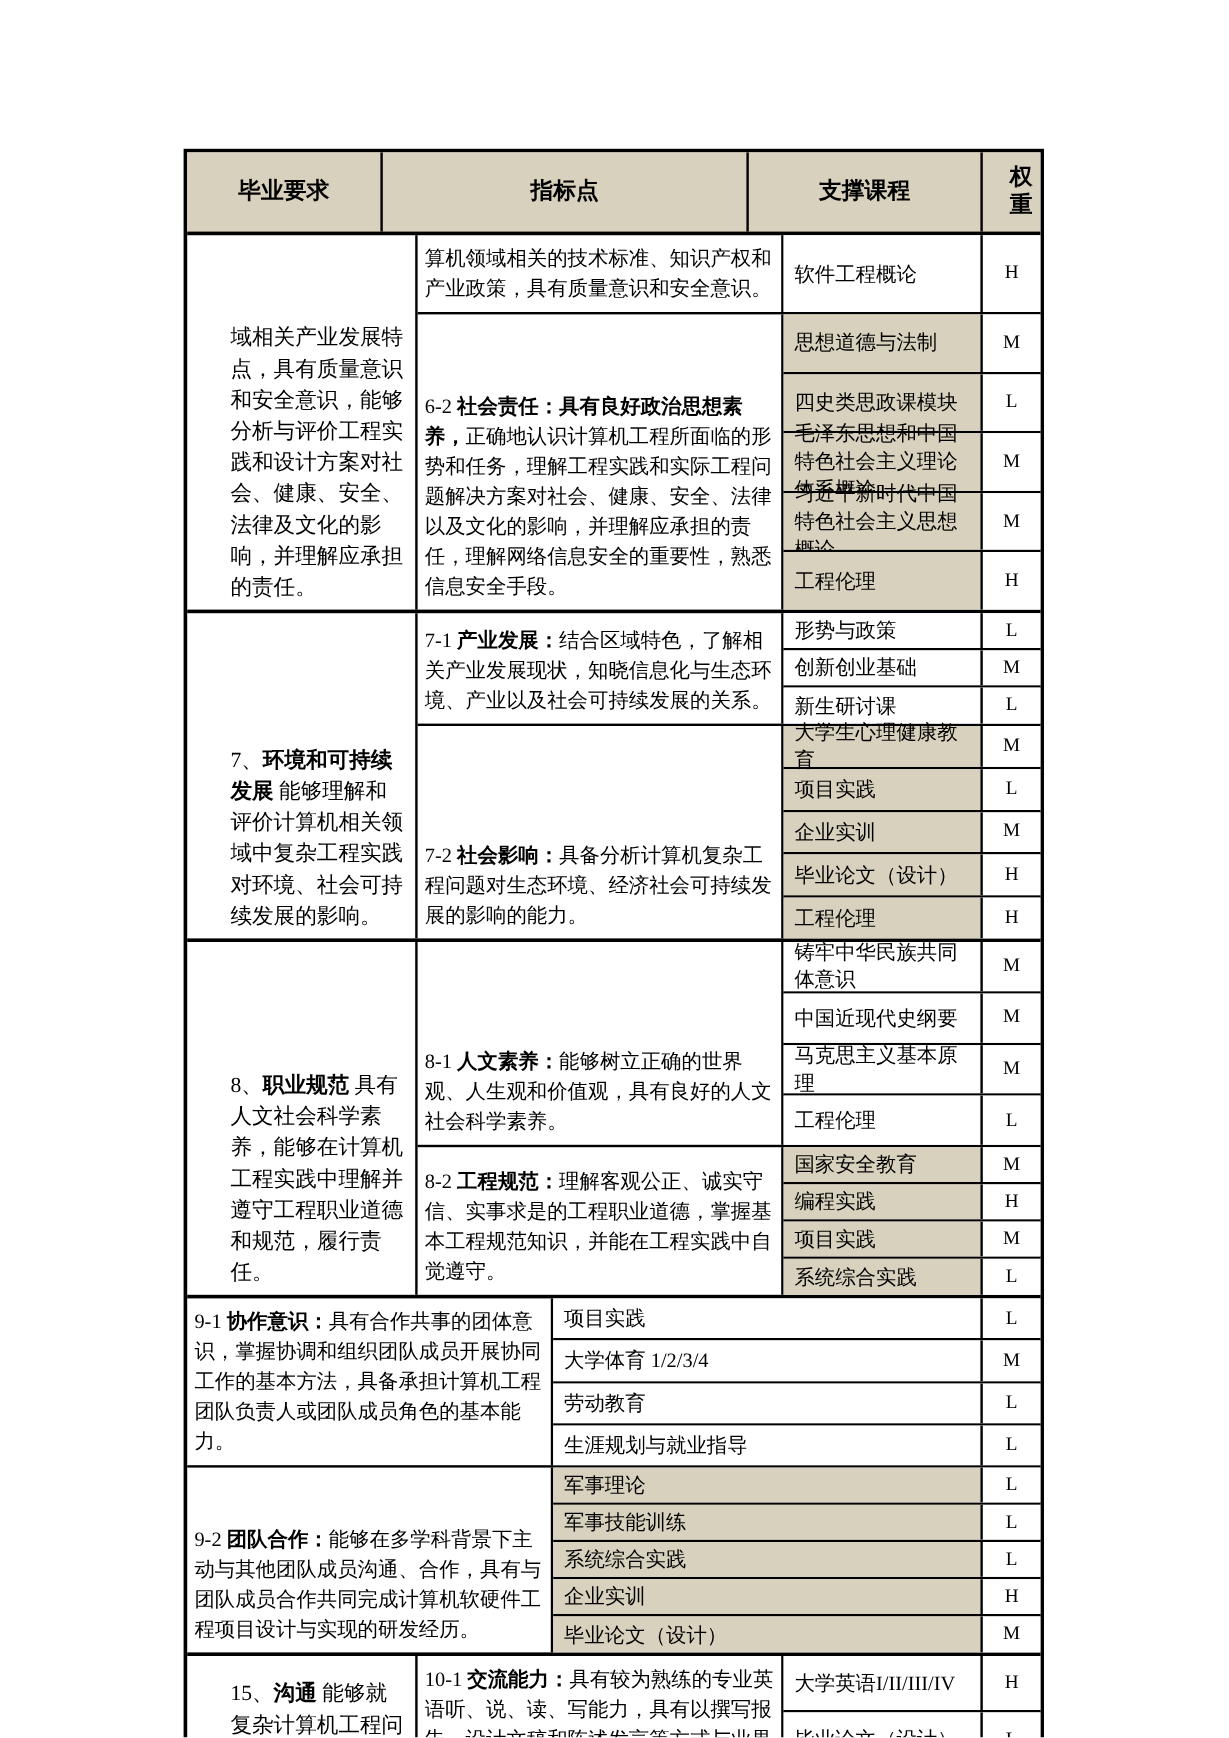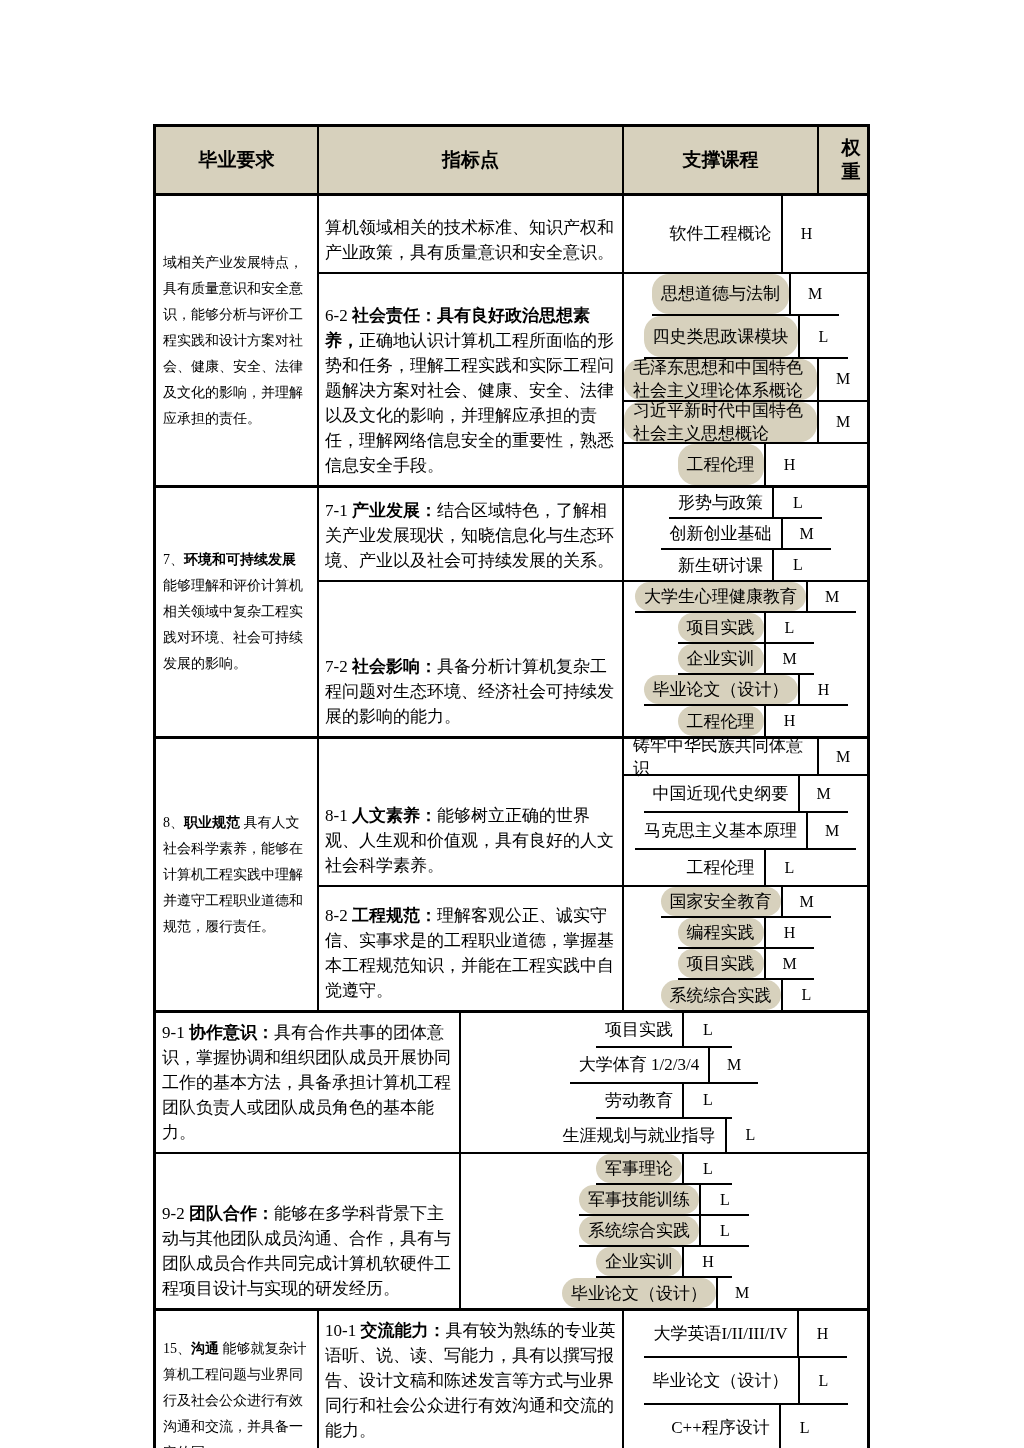--- a/index.html
+++ b/index.html
@@ -51,25 +51,26 @@
   .section:last-child { border-bottom: none; }
   #sections .section:nth-child(1) { min-height: 292px; }
   #sections .section:nth-child(2) { min-height: 229px; }
   #sections .section:nth-child(3) { min-height: 216px; }
   #sections .section:nth-child(4) { min-height: 232px; }
   #sections .section:nth-child(5) { min-height: 146px; }
   .req-cell {
     width: 163px;
     border-right: 2px solid var(--border, #000);
     padding: 6px 7px;
-    font-size: 14px;
+    font-size: 18px;
     line-height: 26px;
     display: flex;
     flex-direction: column;
-    justify-content: center;
+    justify-content: flex-end;
+    margin-left: 29px;
   }
   .sec-blocks {
     flex: 1;
     display: flex;
     flex-direction: column;
   }
   .block {
     display: flex;
     flex: auto;
     border-bottom: 2px solid var(--border, #000);
@@ -82,40 +83,39 @@
     font-size: 17px;
     line-height: 25px;
     display: flex;
     flex-direction: column;
     justify-content: flex-end;
   }
   .block-courses {
     flex: 1;
     display: flex;
     flex-direction: column;
-    align-items: center;
   }
   .course-row {
     flex: 1;
     display: flex;
     align-items: stretch;
     border-bottom: 2px solid var(--border, #000);
     min-height: 30px;
   }
   .course-row:last-child { border-bottom: none; }
   .course-name {
     flex: 1;
     display: flex;
     align-items: center;
     padding: 3px 9px;
     font-size: 17px;
     line-height: 23px;
     background: #ffffff;
   }
-  .course-row.shaded .course-name { background: var(--beige, #d7d1bd); border-radius: 17px; }
+  .course-row.shaded .course-name { background: var(--beige, #d7d1bd); }
   .course-weight {
     width: 50px;
     border-left: 2px solid var(--border, #000);
     display: flex;
     align-items: center;
     justify-content: center;
     font-size: 16px;
     background: #ffffff;
   }
   .bold-part { font-weight: bold; }

